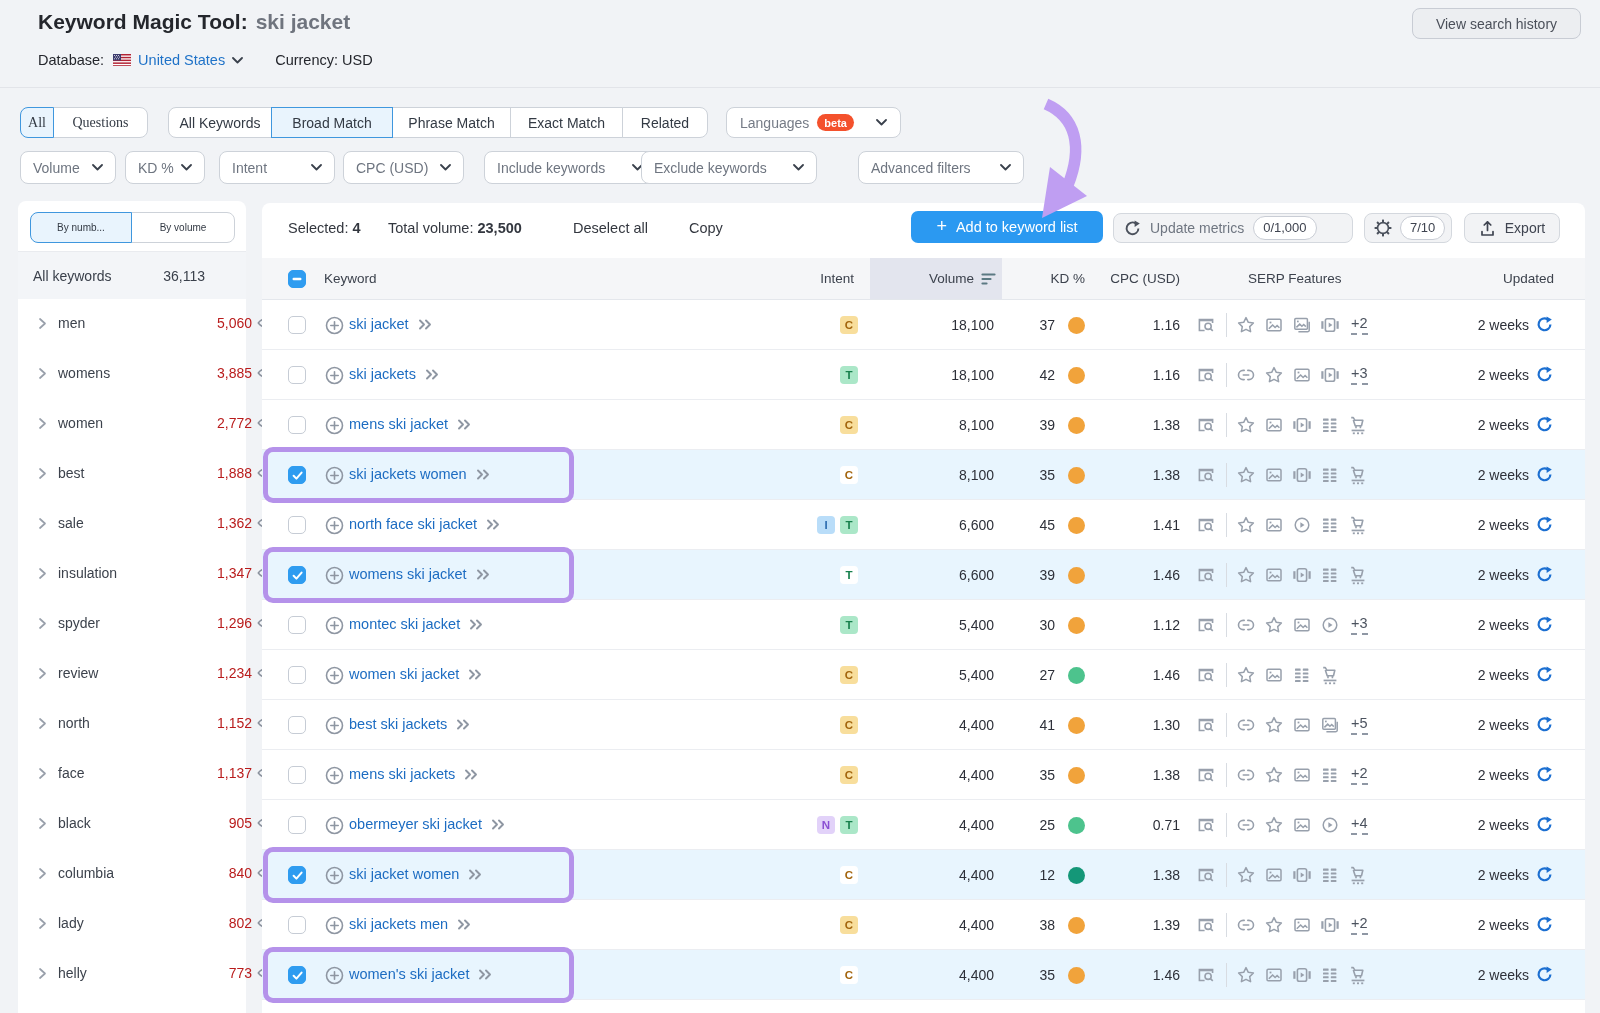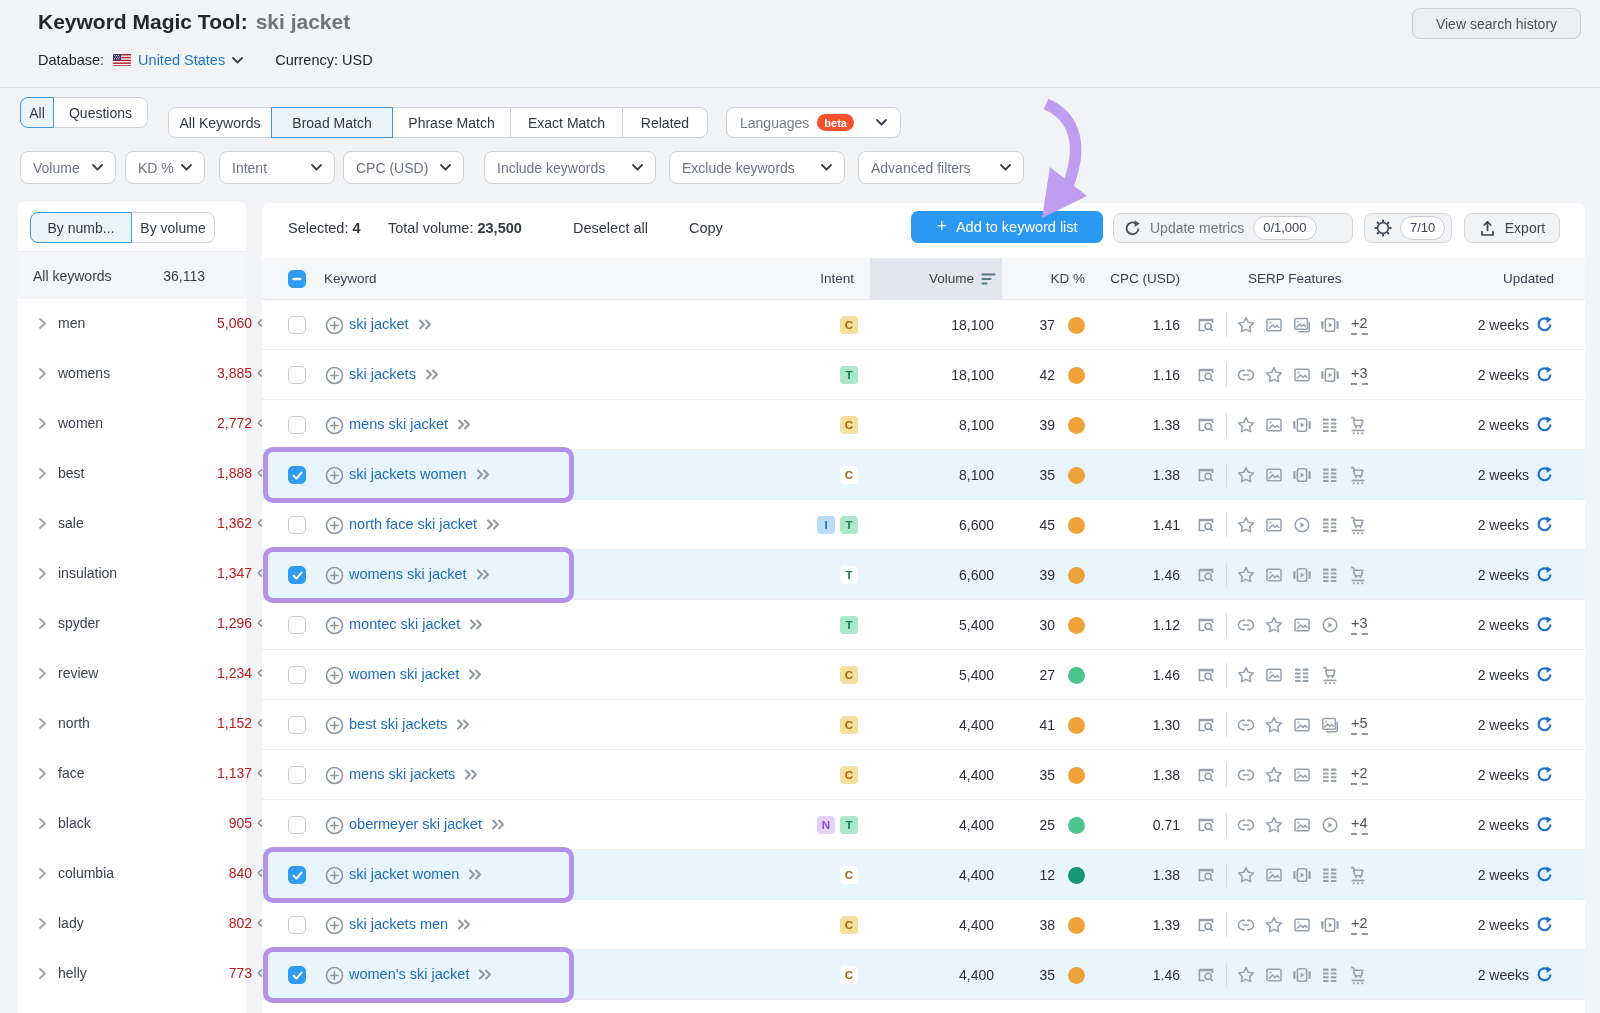--- a/index.html
+++ b/index.html
@@ -51,21 +51,21 @@
 
   .filter-btn {
     position:absolute; top:151px; height:33px; background:#fff;
     border:1px solid #cdd2d9; border-radius:8px; display:flex; align-items:center;
     justify-content:space-between; padding:0 12px; font-size:14px; color:#6e7580;
   }
 
   
   #sidebar { left:18px; top:201px; width:228px; height:812px; background:#fff; border-radius:8px 8px 0 0; }
   #sidebar-tabs { position:absolute; left:12px; top:11px; }
-  #sidebar-tabs .tab { font-size:14px; }
+  #sidebar-tabs .tab { font-size:10px; }
   #all-kw-row {
     position:absolute; left:0; top:50px; width:228px; height:48px; background:#f3f5f8;
     border-top:1px solid #e9ebef; display:flex; align-items:center; font-size:14px; color:#3a404b;
   }
   #all-kw-row .lbl { margin-left:15px; }
   #all-kw-row .cnt { position:absolute; right:41px; }
   #group-list { position:absolute; left:0; top:98px; width:275px; }
   .grp-row { position:relative; height:50px; font-size:14px; color:#3c424c; }
   .grp-row .chevr { position:absolute; left:20px; top:18px; }
   .grp-row .name { position:absolute; left:40px; top:16px; }
@@ -195,21 +195,21 @@
         </svg>
       </span>
   </span>
   <span id="currency">Currency: USD</span>
 </div>
 
 <button class="abs" id="history-btn" style="font-family:'Liberation Sans',sans-serif;">View search history</button>
 
 <div class="abs" id="head-divider"></div>
 
-<div class="seg" id="question-tabs" style="left:20px; top:97px;">
+<div class="seg" id="question-tabs" style="left:20px; top:107px;font-family:Liberation Serif, serif;">
     <div class="tab active" style="width: 34px;">All</div>
     <div class="tab" style="width: 95px;">Questions</div>
   </div>
 <div class="seg" id="match-tabs" style="left:168px; top:107px;">
     <div class="tab" style="width: 104px;">All Keywords</div>
     <div class="tab active" style="width: 122px;">Broad Match</div>
     <div class="tab" style="width: 119px;">Phrase Match</div>
     <div class="tab" style="width: 113px;">Exact Match</div>
     <div class="tab" style="width: 86px;">Related</div>
   </div>
@@ -258,42 +258,42 @@
       </span>
     </div>
     <div class="filter-btn" style="left: 484px; width: 172px;">
       <span>Include keywords</span>
     <span>
         <svg width="11" height="7" viewBox="0 0 11 7">
           <polyline points="1,1 5.5,5.5 10,1" fill="none" stroke="#3a414c" stroke-width="1.8" stroke-linecap="round" stroke-linejoin="round"></polyline>
         </svg>
       </span>
     </div>
-    <div class="filter-btn" style="left: 669px; width: 176px;">
+    <div class="filter-btn" style="left: 641px; width: 176px;">
       <span>Exclude keywords</span>
     <span>
         <svg width="11" height="7" viewBox="0 0 11 7">
           <polyline points="1,1 5.5,5.5 10,1" fill="none" stroke="#3a414c" stroke-width="1.8" stroke-linecap="round" stroke-linejoin="round"></polyline>
         </svg>
       </span>
     </div>
     <div class="filter-btn" style="left: 858px; width: 166px;">
       <span>Advanced filters</span>
     <span>
         <svg width="11" height="7" viewBox="0 0 11 7">
           <polyline points="1,1 5.5,5.5 10,1" fill="none" stroke="#3a414c" stroke-width="1.8" stroke-linecap="round" stroke-linejoin="round"></polyline>
         </svg>
       </span>
     </div>
   </div>
 
 <div class="abs" id="sidebar">
   <div class="seg" id="sidebar-tabs">
       <div class="tab active" style="width: 102px;">By numb...</div>
-      <div class="tab" style="width: 84px;">By volume</div>
+      <div class="tab" style="width: 104px;">By volume</div>
     </div>
   <div id="all-kw-row">
     <span class="lbl">All keywords</span>
     <span class="cnt">36,113</span>
   </div>
   <div id="group-list">
       <div class="grp-row">
         <span class="chevr">
           <svg width="9" height="13" viewBox="0 0 9 13">
             <polyline points="2,2 7,6.5 2,11" fill="none" stroke="#99a0ab" stroke-width="1.7" stroke-linecap="round" stroke-linejoin="round"></polyline>

